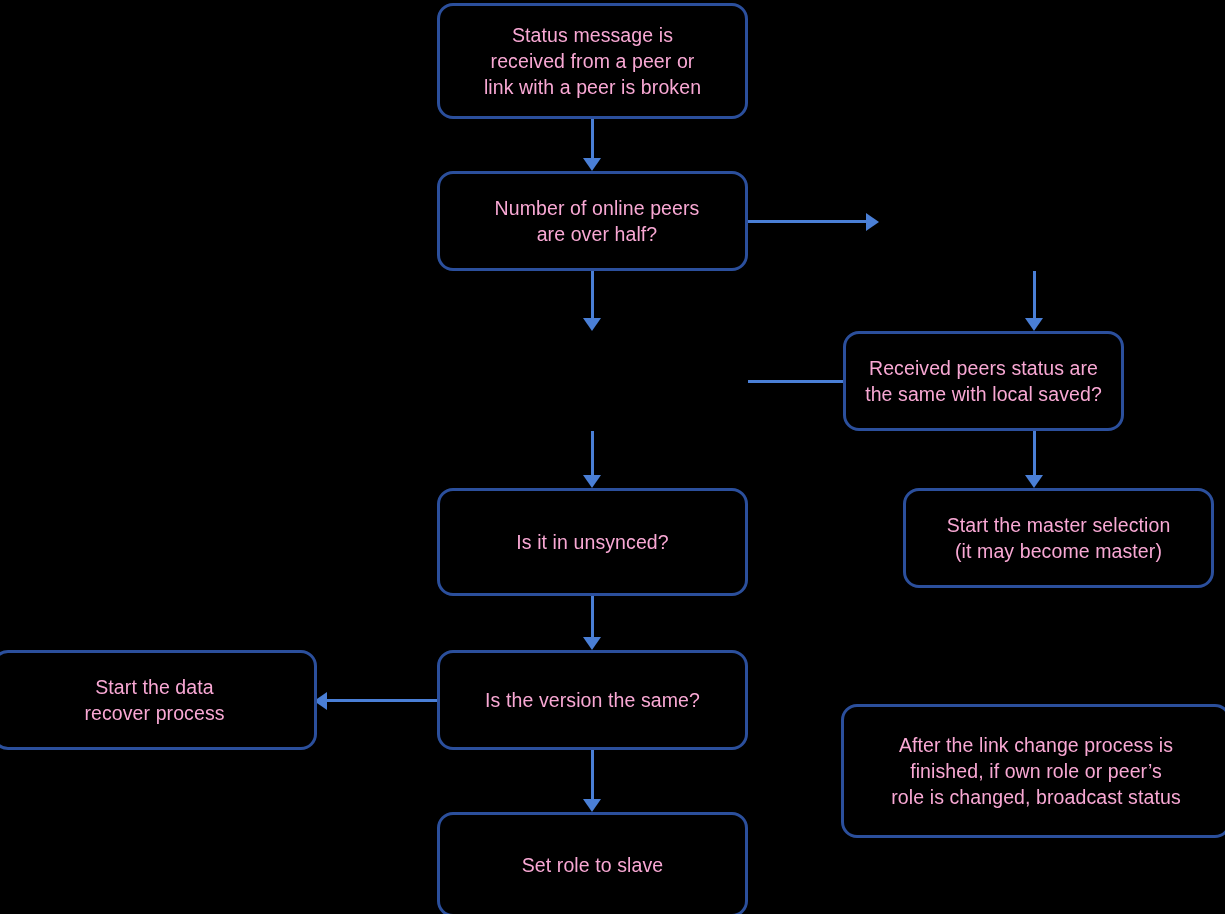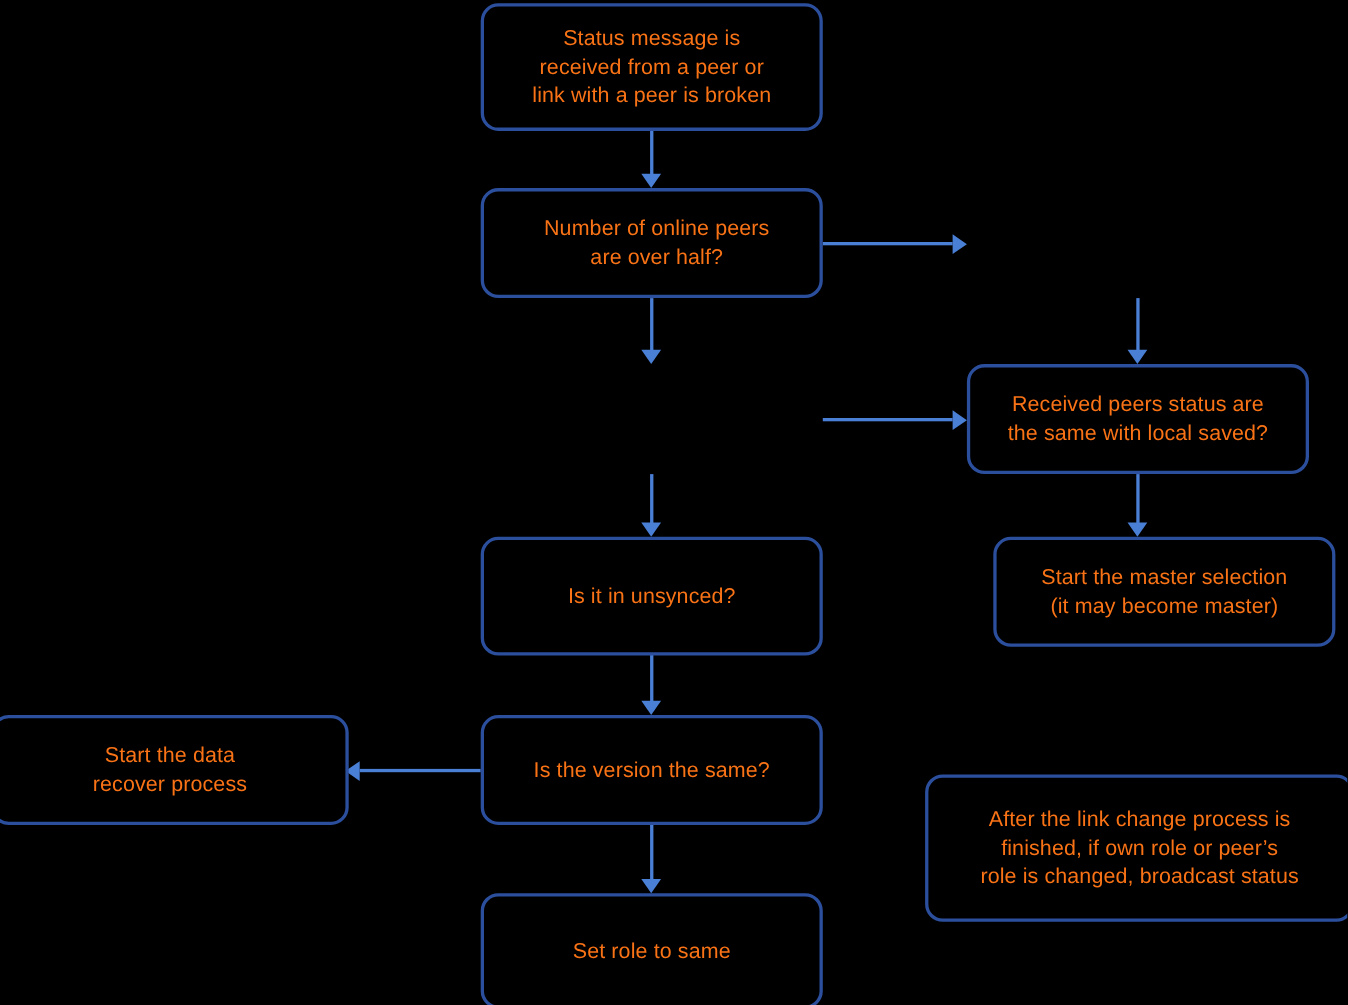--- a/index.html
+++ b/index.html
@@ -14,21 +14,21 @@
     background: #000000;
     overflow: hidden;
     font-family: "Liberation Sans", "DejaVu Sans", sans-serif;
   }
   .node {
     position: absolute;
     box-sizing: border-box;
     border: 3px solid #2b4f9c;
     border-radius: 16px;
     background: #000000;
-    color: #f97316;
+    color: #f9a8d4;
     display: flex;
     align-items: center;
     justify-content: center;
     text-align: center;
     font-size: 19.5px;
     line-height: 26px;
     letter-spacing: 0.1px;
     padding: 4px 14px;
   }
   .node span {
@@ -104,21 +104,21 @@
 link with a peer is broken</span>
   </div>
 
   <div class="node" style="left:437px; top:171px; width:311px; height:100px;padding-left:23px;">
     <span>Number of online peers
 are over half?</span>
   </div>
 
 
 
-  <div class="node" style="left:879px; top:331px; width:311px; height:100px;">
+  <div class="node" style="left:843px; top:331px; width:281px; height:100px;">
     <span>Received peers status are
 the same with local saved?</span>
   </div>
 
   <div class="node" style="left:437px; top:488px; width:311px; height:108px;">
     <span>Is it in unsynced?</span>
   </div>
 
   <div class="node" style="left:903px; top:488px; width:311px; height:100px;">
     <span>Start the master selection
@@ -134,16 +134,16 @@
     <span>Is the version the same?</span>
   </div>
 
   <div class="node" style="left:841px; top:704px; width:390px; height:134px;">
     <span>After the link change process is
 finished, if own role or peer’s
 role is changed, broadcast status</span>
   </div>
 
   <div class="node" style="left:437px; top:812px; width:311px; height:105px;">
-    <span>Set role to same</span>
+    <span>Set role to slave</span>
   </div>
 
 </div>
 
 </body></html>

